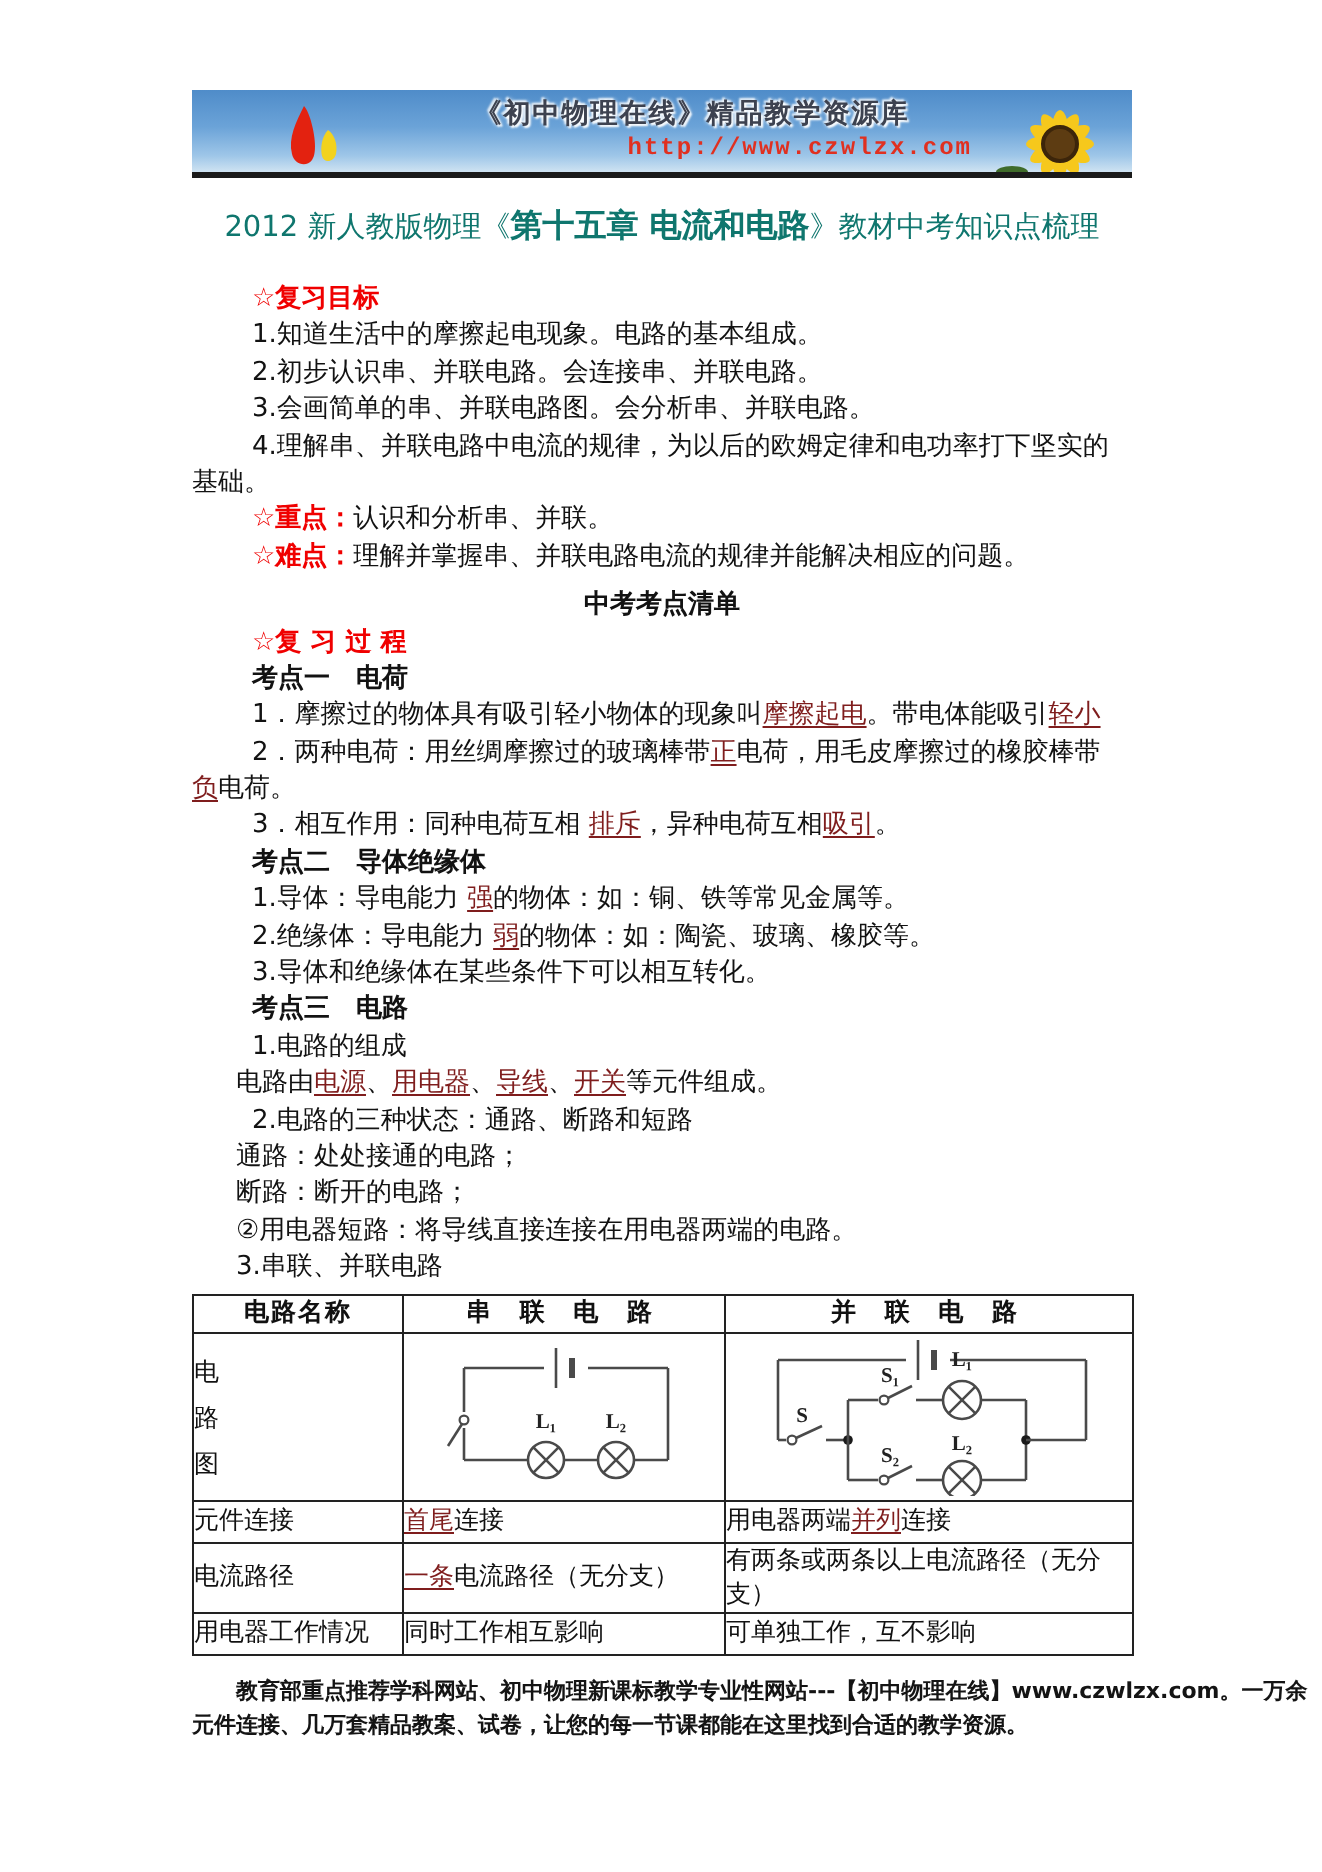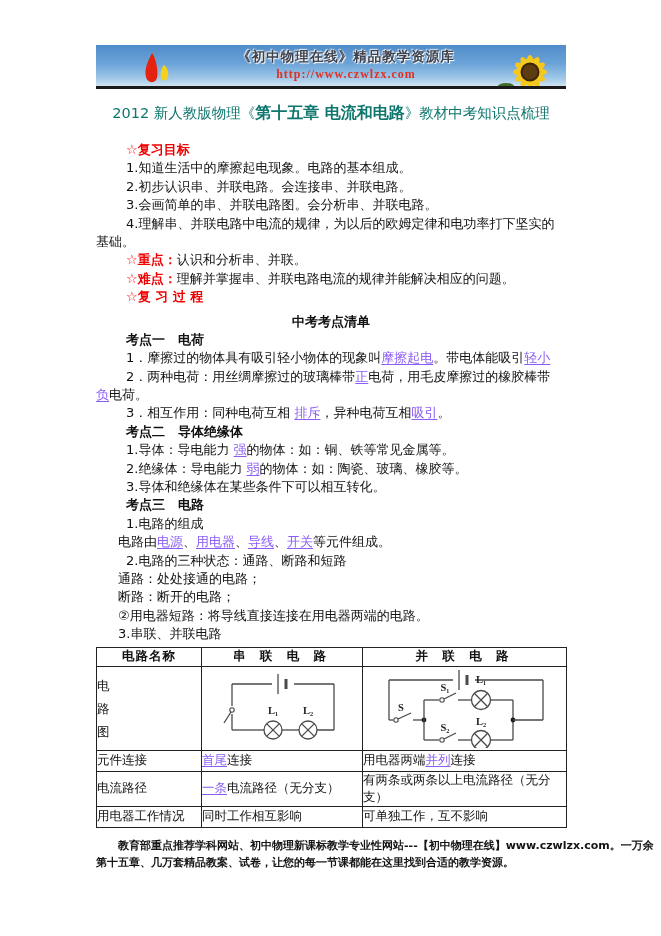--- a/index.html
+++ b/index.html
@@ -18,22 +18,22 @@
     border-bottom:3px solid #1a1a1a;box-sizing:border-box;overflow:hidden;
   }
   .banner-logo{position:absolute;left:42px;top:4px;}
   .banner-center{position:absolute;left:110px;top:3px;width:280px;text-align:center;}
   .banner-title{
     font-size:13.5px;font-weight:bold;letter-spacing:1px;color:#3d4250;
     text-shadow:0 0 2px #ffffff,1px 1px 1px #ffffff,-1px -1px 1px rgba(255,255,255,.8);
     white-space:nowrap;
   }
   .banner-url{
-    font-family:Liberation Serif, serif;
-    font-size:12px;font-weight:bold;color:#e03020;letter-spacing:1px;margin-top:1px;
+    font-family:Liberation Mono, monospace;
+    font-size:12px;font-weight:bold;color:#e03020;letter-spacing:1px;margin-top:1px;text-align:right;
   }
   .banner-flower{position:absolute;right:6px;bottom:-4px;}
 
   
   .doc-title{
     margin-top:12px;text-align:center;color:#0f766e;font-size:14.5px;
     white-space:nowrap;height:24px;line-height:24px;
   }
   .doc-title .chapter{font-weight:bold;font-size:16px;}
 
@@ -41,21 +41,21 @@
   .body-text{margin-top:16px;}
   .line{
     margin:0;font-size:13px;line-height:18.4px;height:18.4px;
     white-space:nowrap;color:#121212;
   }
   .ind1{padding-left:22px;}
   .ind2{padding-left:30px;}
   .center{text-align:center;}
   .gap-before{margin-top:6px;}
   .seg-rb{color:#f00000;font-weight:bold;}
-  .seg-ru{color:#8b5cf6;text-decoration:underline;text-underline-offset:2px;}
+  .seg-ru{color:#7f1d1d;text-decoration:underline;text-underline-offset:2px;}
   .seg-b{font-weight:bold;}
 
   
   table.kv{
     margin-top:3px;width:470px;border-collapse:collapse;
     font-size:12.5px;table-layout:fixed;
   }
   table.kv td{border:1.5px solid #222;padding:0;vertical-align:middle;box-sizing:border-box;}
   .col1{width:105px;}
   .col2{width:161px;}
@@ -122,22 +122,22 @@
 
     <div class="body-text">
         <p class="line ind2"><span class="seg-rb">☆复习目标</span></p>
         <p class="line ind2"><span>1.知道生活中的摩擦起电现象。电路的基本组成。</span></p>
         <p class="line ind2"><span>2.初步认识串、并联电路。会连接串、并联电路。</span></p>
         <p class="line ind2"><span>3.会画简单的串、并联电路图。会分析串、并联电路。</span></p>
         <p class="line ind2"><span>4.理解串、并联电路中电流的规律，为以后的欧姆定律和电功率打下坚实的</span></p>
         <p class="line ind0"><span>基础。</span></p>
         <p class="line ind2"><span class="seg-rb">☆重点：</span><span>认识和分析串、并联。</span></p>
         <p class="line ind2"><span class="seg-rb">☆难点：</span><span>理解并掌握串、并联电路电流的规律并能解决相应的问题。</span></p>
+        <p class="line ind0 center gap-before"><span class="seg-b">中考考点清单</span></p>
         <p class="line ind2"><span class="seg-rb">☆复 习 过 程</span></p>
-        <p class="line ind0 center gap-before"><span class="seg-b">中考考点清单</span></p>
         <p class="line ind2"><span class="seg-b">考点一　电荷</span></p>
         <p class="line ind2"><span>1．摩擦过的物体具有吸引轻小物体的现象叫</span><span class="seg-ru">摩擦起电</span><span>。带电体能吸引</span><span class="seg-ru">轻小</span></p>
         <p class="line ind2"><span>2．两种电荷：用丝绸摩擦过的玻璃棒带</span><span class="seg-ru">正</span><span>电荷，用毛皮摩擦过的橡胶棒带</span></p>
         <p class="line ind0"><span class="seg-ru">负</span><span>电荷。</span></p>
         <p class="line ind2"><span>3．相互作用：同种电荷互相 </span><span class="seg-ru">排斥</span><span>，异种电荷互相</span><span class="seg-ru">吸引</span><span>。</span></p>
         <p class="line ind2"><span class="seg-b">考点二　导体绝缘体</span></p>
         <p class="line ind2"><span>1.导体：导电能力 </span><span class="seg-ru">强</span><span>的物体：如：铜、铁等常见金属等。</span></p>
         <p class="line ind2"><span>2.绝缘体：导电能力 </span><span class="seg-ru">弱</span><span>的物体：如：陶瓷、玻璃、橡胶等。</span></p>
         <p class="line ind2"><span>3.导体和绝缘体在某些条件下可以相互转化。</span></p>
         <p class="line ind2"><span class="seg-b">考点三　电路</span></p>
@@ -247,17 +247,17 @@
       <tr>
         <td class="rowlabel">用电器工作情况</td>
         <td class="cell-mid"><span>同时工作相互影响</span></td>
         <td class="cell-right"><span>可单独工作，互不影响</span></td>
       </tr>
     </tbody>
       </table>
 
     <div class="footer">
       <p class="f1">教育部重点推荐学科网站、初中物理新课标教学专业性网站---【初中物理在线】www.czwlzx.com。一万余</p>
-      <p>第十五章、几万套精品教案、试卷，让您的每一节课都能在这里找到合适的教学资源。</p>
+      <p>元件连接、几万套精品教案、试卷，让您的每一节课都能在这里找到合适的教学资源。</p>
     </div>
 
   </div>
 </div>
 
 </body></html>

